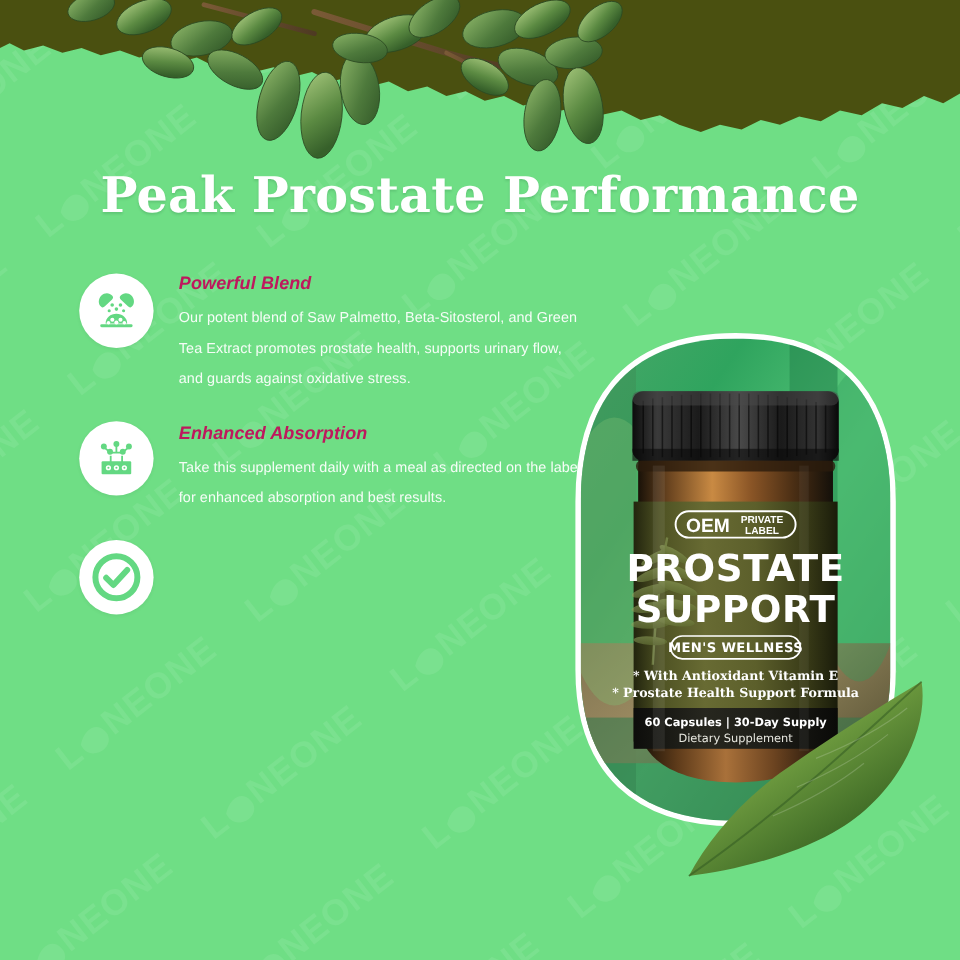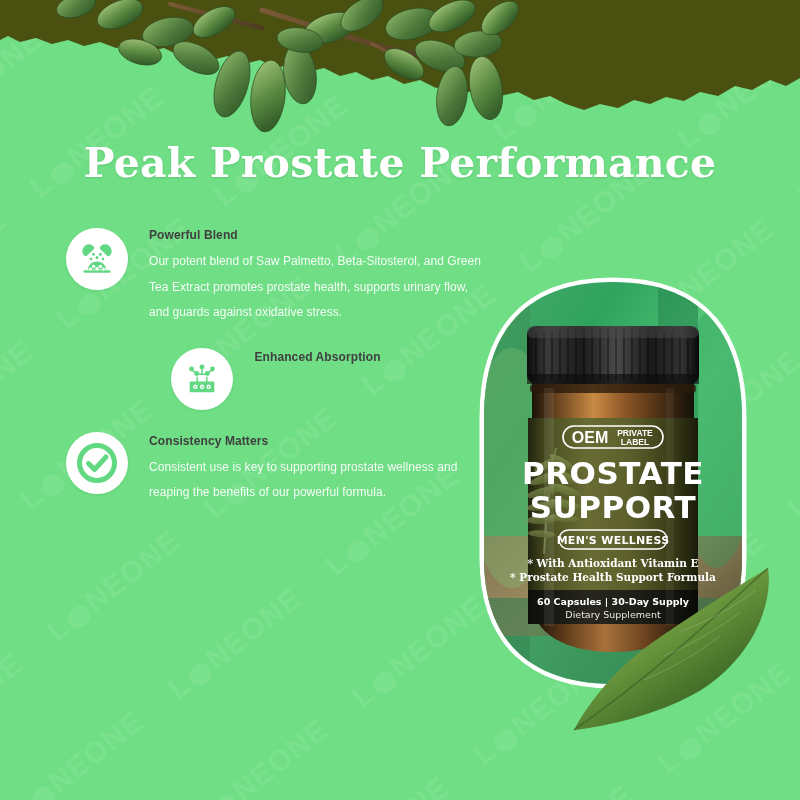--- a/index.html
+++ b/index.html
@@ -32,22 +32,23 @@
   
   .features{position:absolute;left:66px;top:228px;width:420px;z-index:6;}
   .feature{position:relative;display:flex;align-items:flex-start;margin-bottom:22px;}
   .ficon{
     flex:0 0 auto;width:62px;height:62px;border-radius:50%;
     background:#ffffff;display:flex;align-items:center;justify-content:center;
     box-shadow:0 1px 3px rgba(40,100,60,.10);
   }
   .ftext{margin-left:21px;padding-top:2px;}
   .fhead{
-    font-size:12px;font-weight:700;color:#404040;margin:0 0 7px 0;
+    font-size:15px;font-weight:700;color:#be185d;margin:0 0 7px 0;
     letter-spacing:.1px;
+    font-style:italic;
   }
   .fbody{
     font-size:12px;line-height:25.5px;color:rgba(255,255,255,.93);
     margin:0;font-weight:400;letter-spacing:.05px;
   }
   .feature.f1 .ftext{padding-top:0;}
   .feature.f2{margin-top:6px;justify-content:center;}
   .feature.f3{margin-top:8px;}
 
   
@@ -411,33 +412,30 @@
           </g>
           <g fill="#63D882">
             <circle cx="13" cy="28.2" r="0.9"></circle>
             <circle cx="20" cy="28.2" r="0.9"></circle>
             <circle cx="27" cy="28.2" r="0.9"></circle>
           </g>
         </svg>
       </div>
       <div class="ftext">
         <div class="fhead">Enhanced Absorption</div>
+        <div class="fbody">Take this supplement daily with a meal as directed on the label for enhanced absorption and best results.</div>
       </div>
     </div>
 
     <div class="feature f3">
       <div class="ficon">
         <svg width="44" height="44" viewBox="0 0 44 44">
           <circle cx="22" cy="22" r="17.5" fill="none" stroke="#63D882" stroke-width="5"></circle>
           <path d="M13.5,22.5 L19.5,28.5 L31,16" fill="none" stroke="#63D882" stroke-width="5" stroke-linecap="round" stroke-linejoin="round"></path>
         </svg>
-      </div>
-      <div class="ftext">
-        <div class="fhead">Consistency Matters</div>
-        <div class="fbody">Consistent use is key to supporting prostate wellness and reaping the benefits of our powerful formula.</div>
       </div>
     </div>
 
   </div>
 
   <svg class="product" viewBox="0 0 286 430">
     <defs>
       <clipPath id="archclip">
         <path d="M14,150 C14,72 48,14 143,14 C238,14 272,72 272,150 L272,290
                  C272,374 224,416 143,416 C62,416 14,374 14,290 Z"></path>

